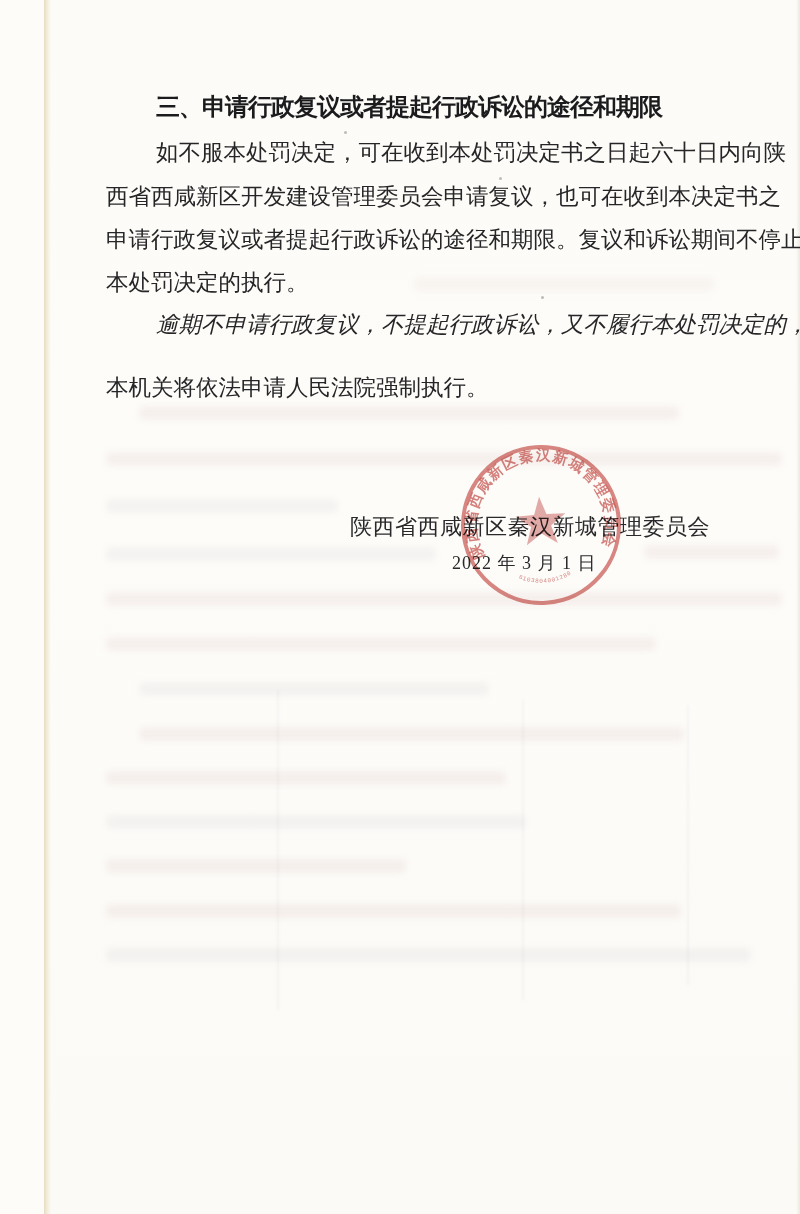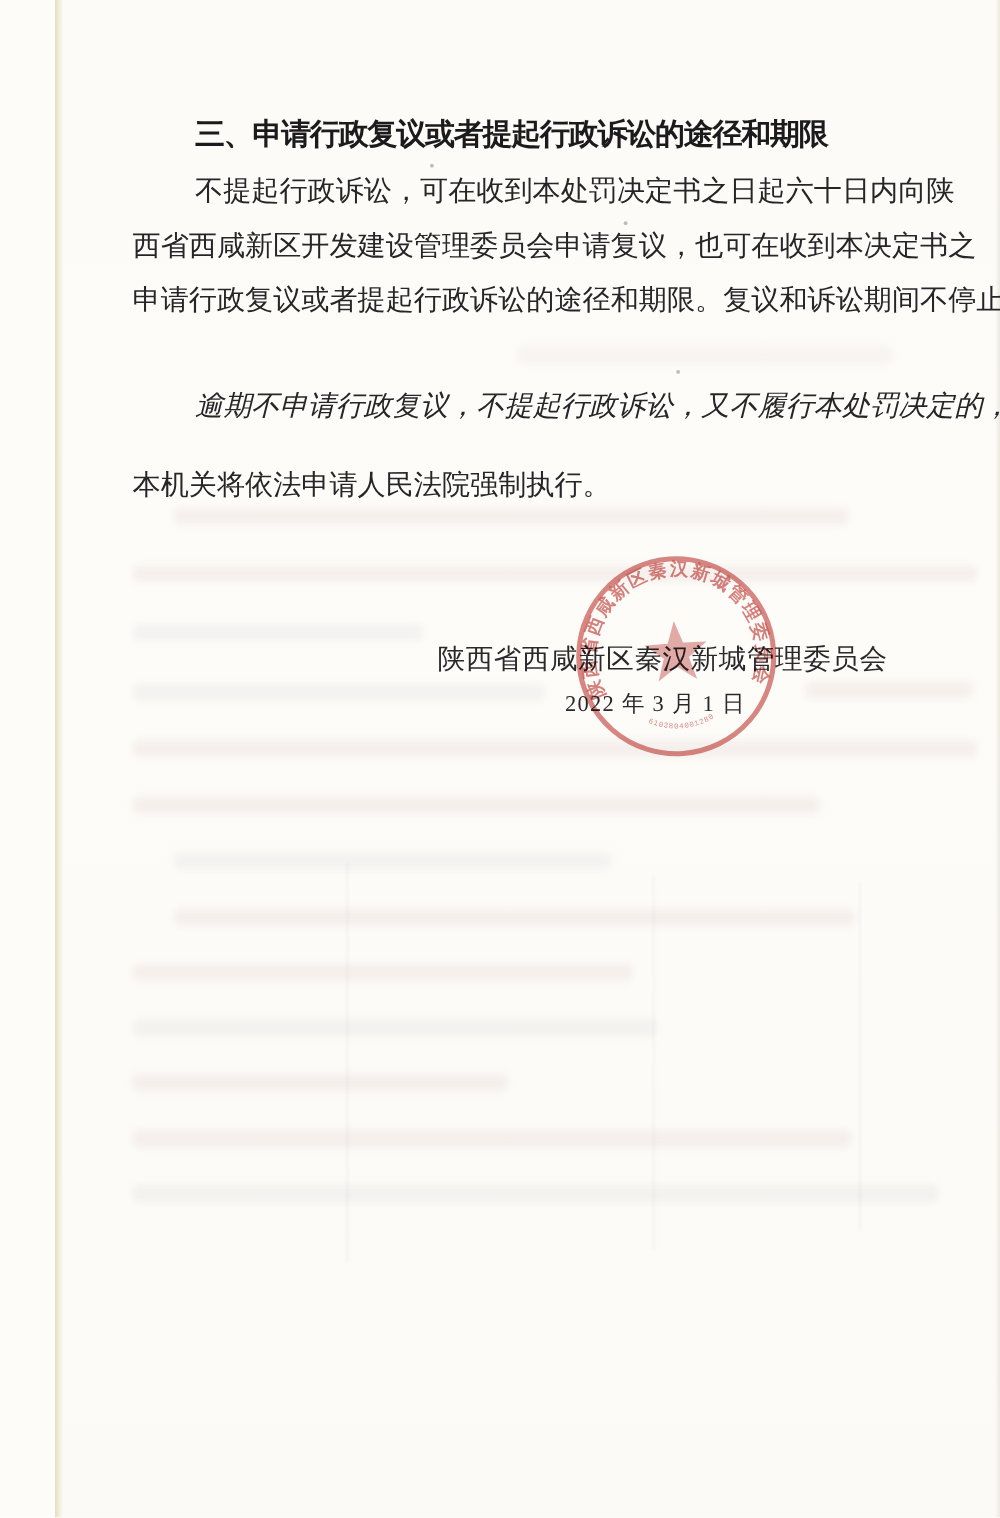--- a/index.html
+++ b/index.html
@@ -75,23 +75,24 @@
   <div class="smudge sm-gray" style="left:62px;top:948px;width:645px;"></div>
   <div class="streak" style="left:233px;top:690px;height:320px;"></div>
   <div class="streak" style="left:478px;top:700px;height:300px;"></div>
   <div class="streak" style="left:643px;top:705px;height:280px;"></div>
   <div class="speck" style="left:300px;top:131px;"></div>
   <div class="speck" style="left:455px;top:177px;"></div>
   <div class="speck" style="left:497px;top:296px;"></div>
 
   <div class="heading">三、申请行政复议或者提起行政诉讼的途径和期限</div>
 
-  <div class="bline indent t1">不提起行政诉讼，可在收到本处罚决定书之日起六十日内向陕</div>
+  <div class="bline indent t1">如不服本处罚决定，可在收到本处罚决定书之日起六十日内向陕</div>
   <div class="bline t2">西省西咸新区开发建设管理委员会申请复议，也可在收到本决定书之</div>
   <div class="bline t3">申请行政复议或者提起行政诉讼的途径和期限。复议和诉讼期间不停止</div>
+  <div class="bline t4">本处罚决定的执行。</div>
   <div class="bline indent t5">逾期不申请行政复议，不提起行政诉讼，又不履行本处罚决定的，</div>
   <div class="bline t6">本机关将依法申请人民法院强制执行。</div>
 
   <div class="signature">陕西省西咸新区秦汉新城管理委员会</div>
   <div class="docdate">2022 年 3 月 1 日</div>
 
   <svg class="seal" viewBox="0 0 162 162" aria-hidden="true">
     <defs>
       <path id="arcTop" d="M 25.6,113 A 64 64 0 1 1 136.4,113" fill="none"></path>
       <path id="arcBottom" d="M 52.5,130.4 A 57 57 0 0 0 109.5,130.4" fill="none"></path>

